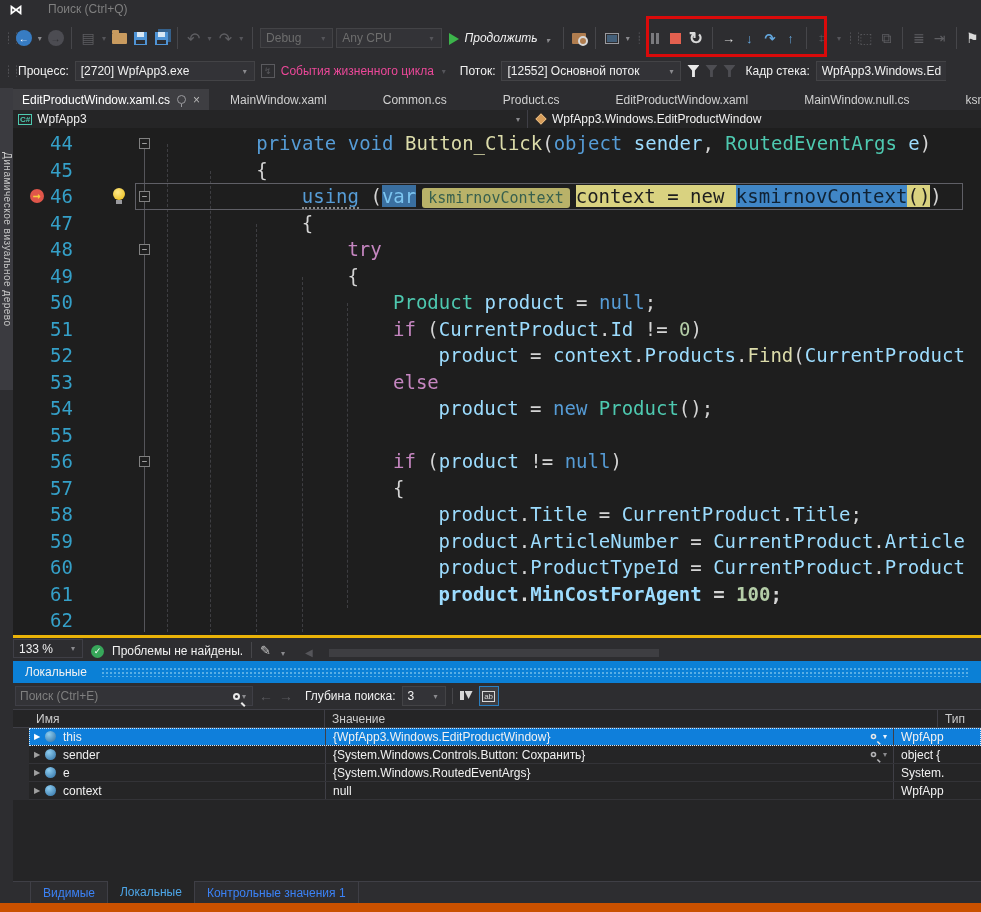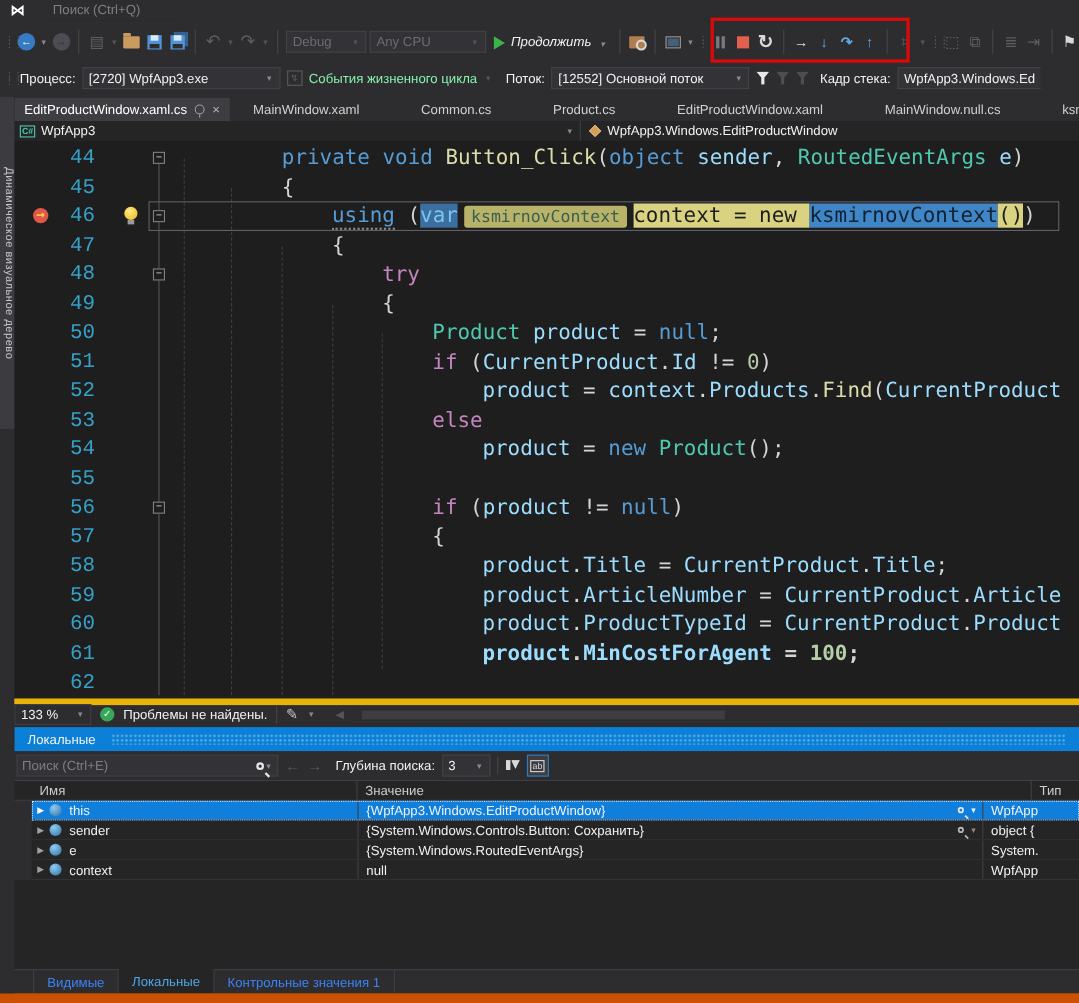--- a/index.html
+++ b/index.html
@@ -46,21 +46,21 @@
   .pause-bars { display:flex; gap:2px; }
   .pause-bars i { width:3px; height:11px; background:#7a7a7e; }
   .stop-sq { width:11px; height:11px; background:#e3604f; }
   .step { position:relative; width:16px; height:16px; display:flex; align-items:center; justify-content:center; color:#64a7dd; font-size:13px; font-weight:bold; }
   .step.white { color:#dcdcdc; }
   #redbox { position:absolute; left:646px; top:16px; width:181px; height:41px; border:3px solid #da0a0a; z-index:40; pointer-events:none; }
 
   
   #procbar { top:57px; height:28px; background:#2d2d30; padding-left:4px; gap:6px; }
   .plabel { color:#f1f1f1; white-space:nowrap; }
-  .plabel.dis { color:#86efac; }
+  .plabel.dis { color:#ec4899; }
   .sq-ico { width:14px; height:14px; border:1px solid #5a5a5e; color:#5a5a5e; font-size:9px; display:flex; align-items:center; justify-content:center; }
   .funnel { width:12px; height:12px; background:#e8e8e8; clip-path:polygon(0 0,100% 0,62% 45%,62% 100%,38% 100%,38% 45%); }
   .funnel.dis { background:#4d4d52; }
 
   
   #tabrow { top:85px; height:25px; background:#2d2d30; padding-left:13px; align-items:flex-end; }
   .dtab { height:21px; display:flex; align-items:center; padding:0 9px; color:#d0d0d0; white-space:nowrap; margin-right:38px; }
   .dtab.active { background:#3e3e42; color:#ffffff; margin-right:12px; gap:7px; }
   .pin-ico { width:9px; height:9px; border:1px solid #9a9a9e; border-radius:50%; position:relative; }
   .pin-ico:after { content:""; position:absolute; left:3px; top:8px; width:1px; height:3px; background:#9a9a9e; }
@@ -75,38 +75,38 @@
 
   
   #editor { position:absolute; top:128px; left:13px; width:968px; height:507px; background:#1e1e1e; overflow:hidden;
             font-family:"DejaVu Sans Mono", monospace; font-size:19px; }
   .iguide { position:absolute; width:1px; border-left:1px dashed #3e3e42; z-index:1; }
   #foldline { position:absolute; left:131px; width:1px; background:#55555a; z-index:1; }
   .code-line { position:relative; display:flex; height:26.5px; line-height:26.5px; z-index:2; }
   .bp-margin { width:37px; position:relative; flex:none; }
   .bp-glyph { position:absolute; left:17px; top:6px; width:14px; height:14px; border-radius:50%; background:#e0564a; }
   .bp-glyph span { position:absolute; left:3px; top:-6px; color:#f8cc3d; font-size:13px; font-weight:bold; }
-  .lnum { width:60px; flex:none; text-align:center; padding-right:10px; color:#35a0c8;font-family:Liberation Mono, monospace; }
+  .lnum { width:60px; flex:none; text-align:left; padding-right:10px; color:#35a0c8; }
   .bulb-zone { width:25px; flex:none; position:relative; }
   .bulb { position:absolute; left:3px; top:5px; width:12px; height:12px; border-radius:50%; background:radial-gradient(circle at 40% 35%, #ffe98a, #e8b90f); }
   .bulb:after { content:""; position:absolute; left:3px; top:12px; width:6px; height:4px; background:#9a9a9e; }
   .fold-zone { width:30px; flex:none; position:relative; }
   .fold-box { position:absolute; left:4px; top:8px; width:11px; height:11px; border:1px solid #808080; background:#1e1e1e; color:#c8c8c8; font-size:9px; line-height:9px; text-align:center; }
   .ctext { white-space:pre; }
   .tok-kw{color:#569cd6}.tok-ctrl{color:#c586c0}.tok-t{color:#4ec9b0}.tok-m{color:#dcdcaa}
   .tok-v{color:#9cdcfe}.tok-n{color:#b5cea8}.tok-p{color:#d4d4d4}
   .tok-ref { background:#3a6fa0; color:#7cc5f0; }
   .tok-hint { background:#b9b269; color:#38604e; font-size:15px; padding:1px 6px; margin:0 6px; border-radius:3px; }
   .tok-cur { background:#d9d280; color:#1e1e1e; }
   .tok-selsym { background:#4086c6; color:#102234; }
   .tok-dots { border-bottom:2px dotted #8a8a8a; }
   #curline-box { position:absolute; left:122px; top:55px; width:828px; height:27px; border:1px solid #5f5f66; z-index:3; }
 
   
-  #edstatus { top:635px; height:23px; background:#2d2d30; border-top:6px solid #eab308; padding-left:13px; gap:8px; }
+  #edstatus { top:635px; height:23px; background:#2d2d30; border-top:3px solid #eab308; padding-left:13px; gap:8px;align-items:flex-end; }
   #zoombox { width:70px; height:19px; background:#2d2d30; border:1px solid #3f3f46; display:flex; align-items:center; padding:0 5px; }
   #zoombox .val { flex:1; }
   .okcirc { width:13px; height:13px; border-radius:50%; background:#37a75a; color:#fff; font-size:9px; line-height:13px; text-align:center; }
   .vsep { width:1px; height:16px; background:#46464a; }
   .brush { color:#c8c8c8; font-size:13px; }
   .sb-left { color:#55555a; font-size:10px; margin-left:10px; }
   #sb-track { flex:1; height:10px; background:#2d2d30; position:relative; }
   #sb-thumb { position:absolute; left:8px; top:1px; width:330px; height:8px; background:#3e3e42; }
 
   

